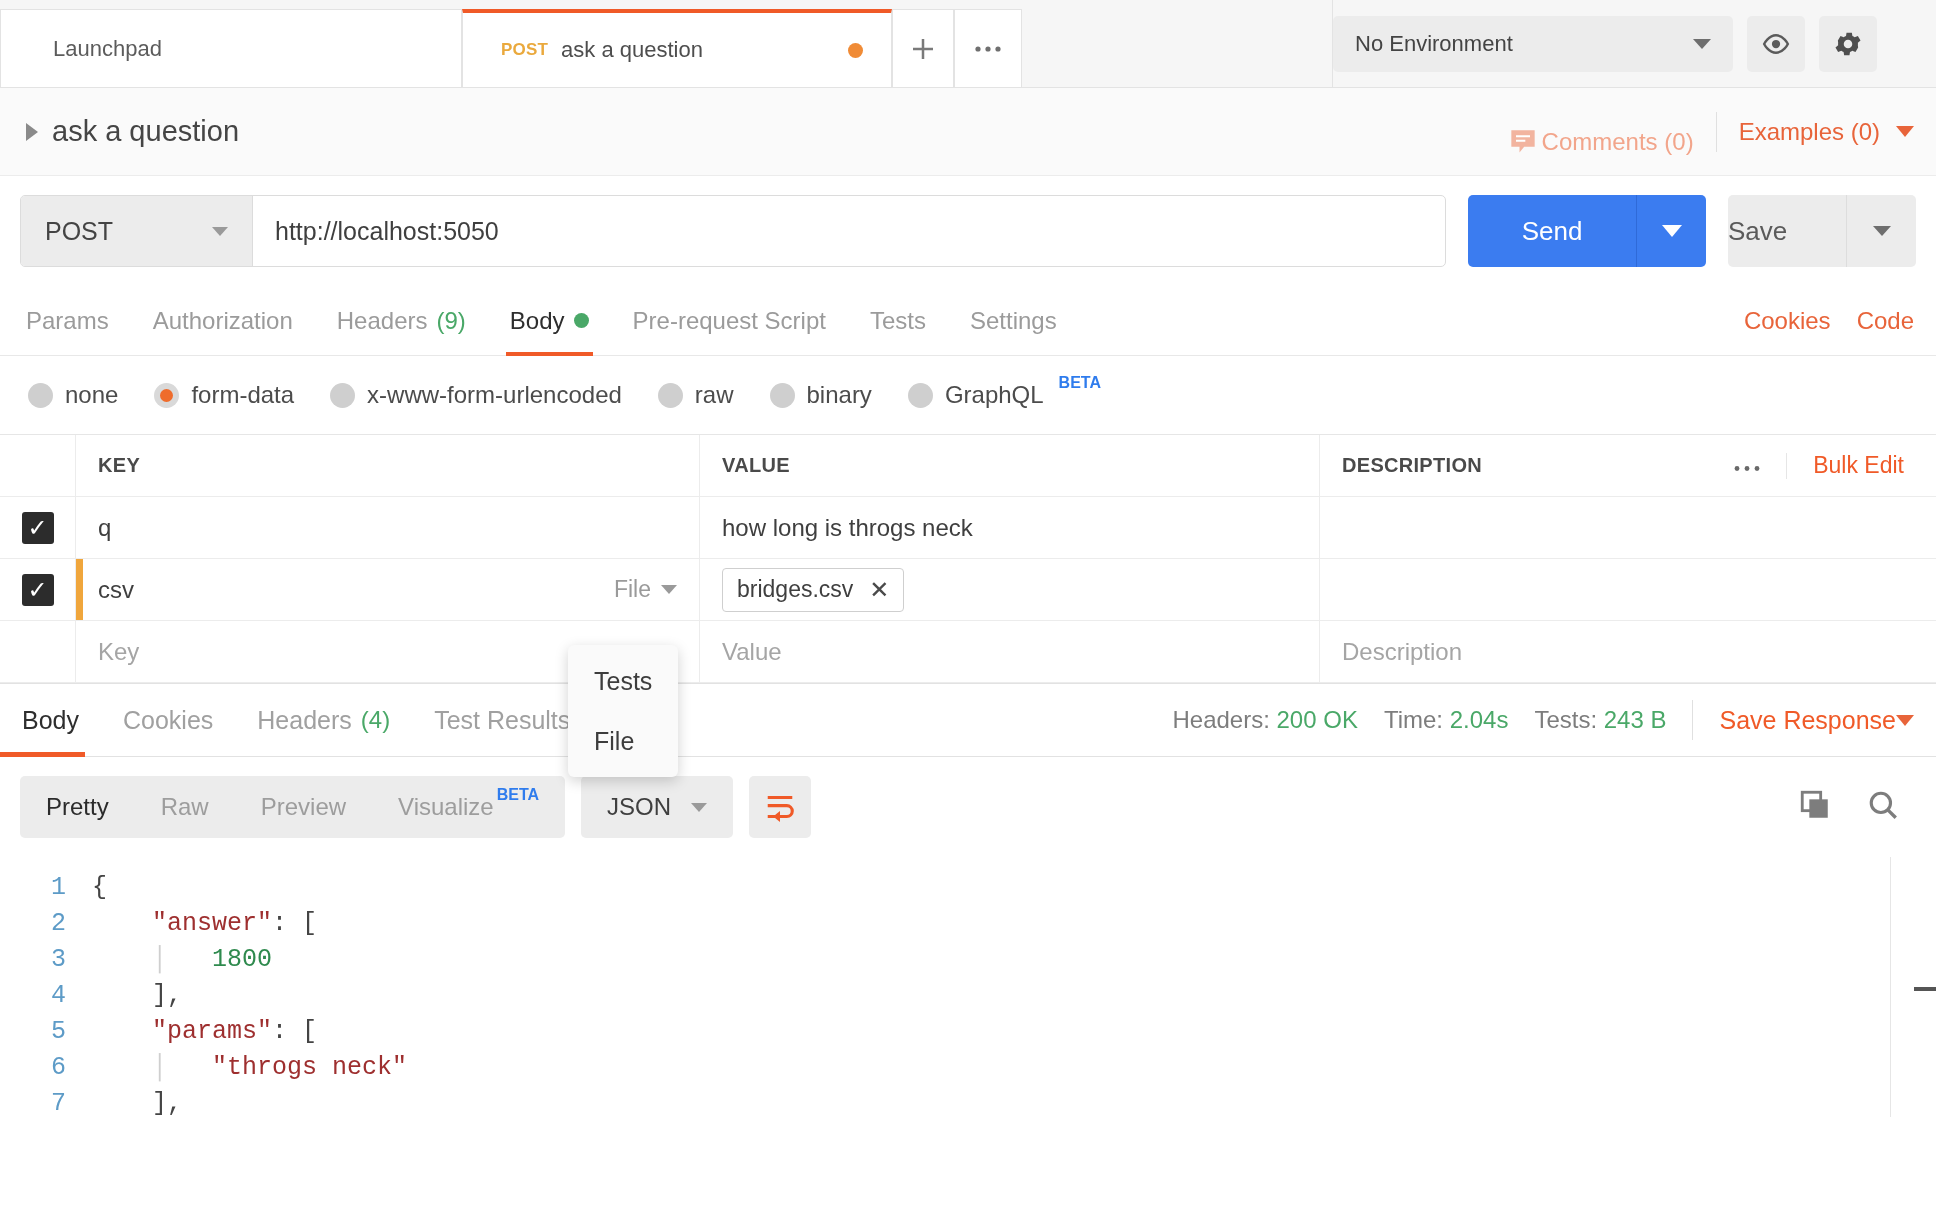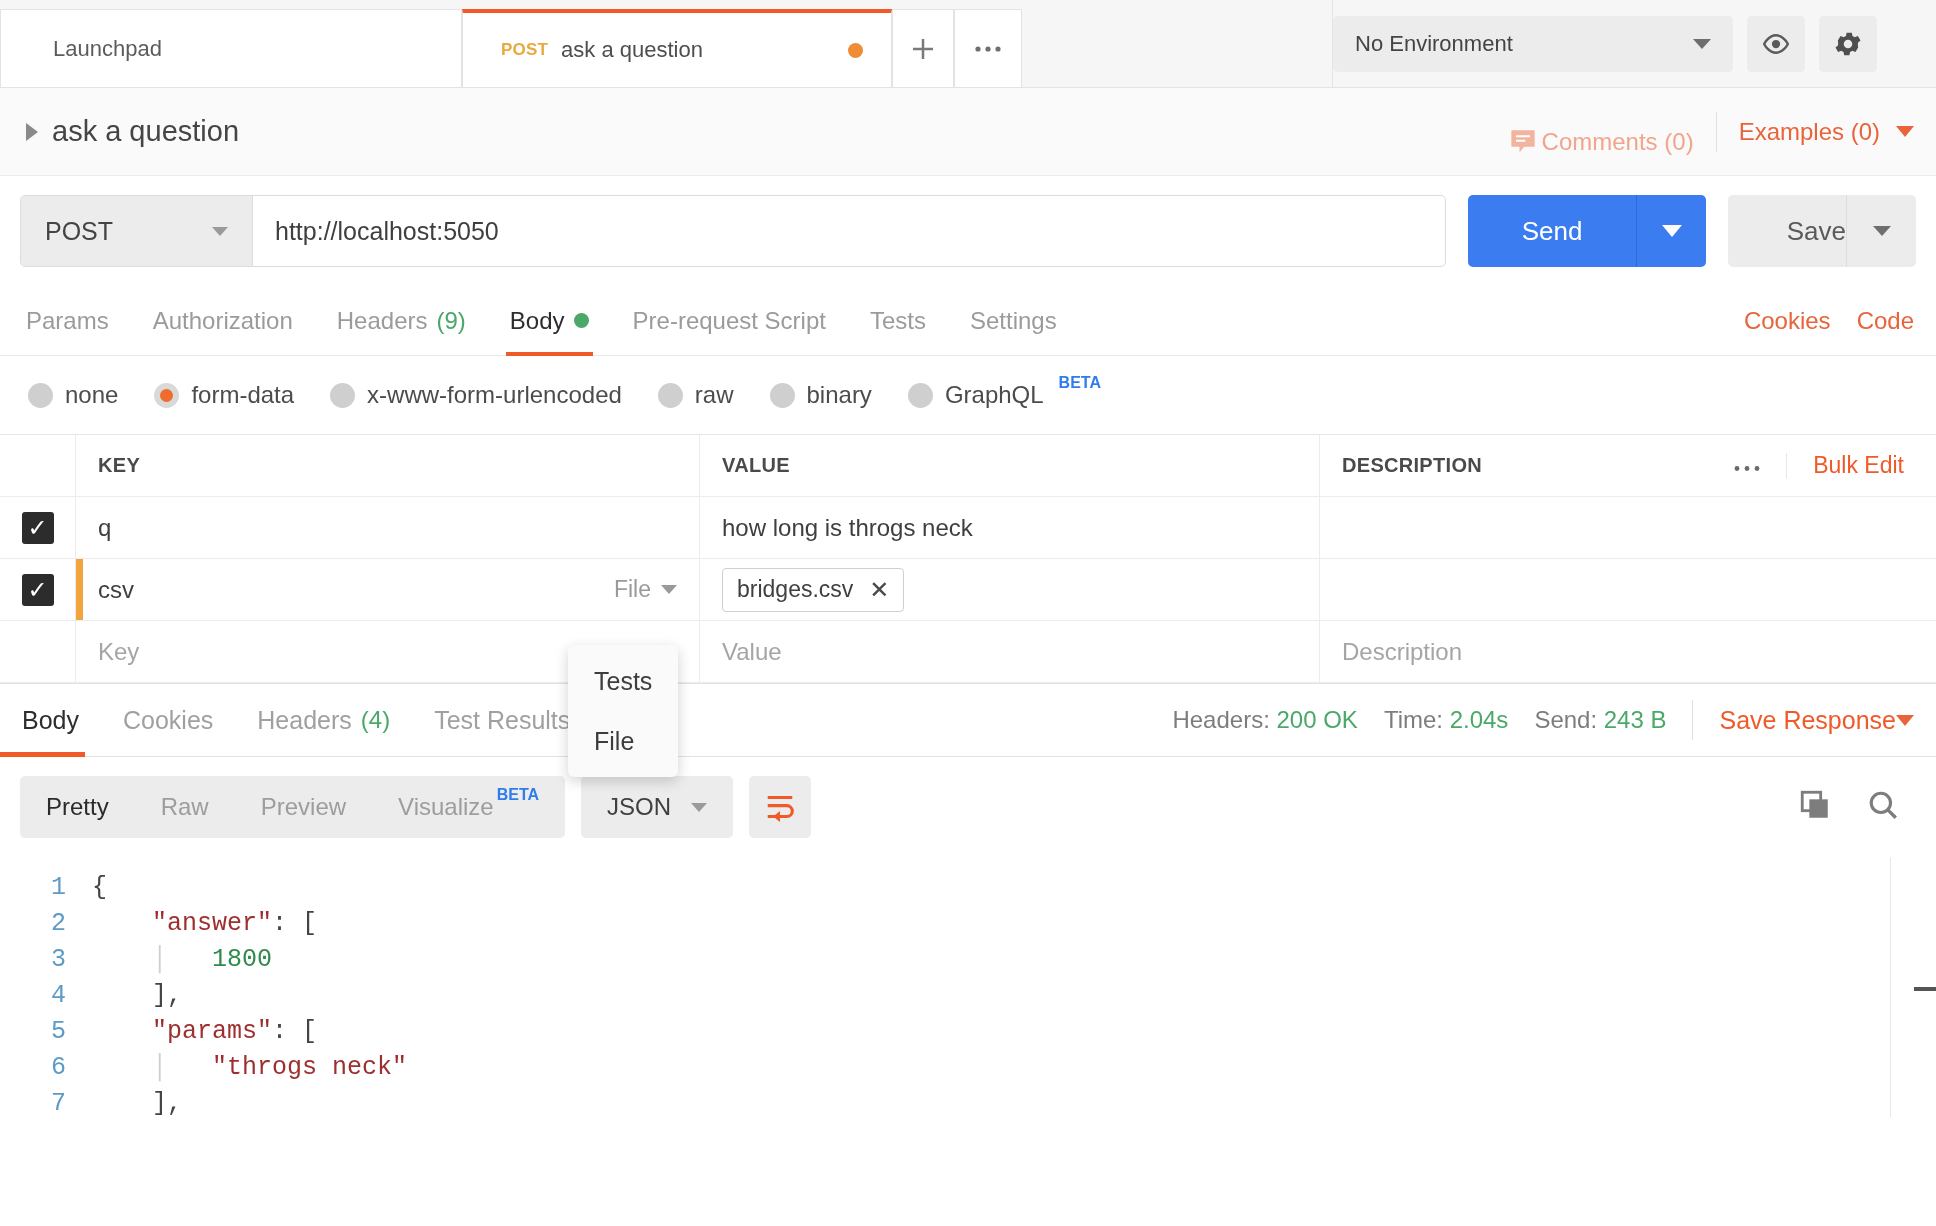--- a/index.html
+++ b/index.html
@@ -201,21 +201,21 @@
     border-left: 10px solid transparent;
     border-right: 10px solid transparent;
     border-top: 12px solid #ffffff;
   }
   .save-grp { display: flex; margin-left: 22px; }
   .save-btn {
     width: 118px; height: 72px;
     background: #ececec;
     color: #5a5a5a;
     font-size: 26px;
-    display: flex; align-items: center; justify-content: flex-end;
+    display: flex; align-items: center; justify-content: flex-start;
     border-radius: 5px 0 0 5px;
   }
   .save-caret {
     width: 70px; height: 72px;
     background: #ececec;
     border-left: 1px solid #dddddd;
     border-radius: 0 5px 5px 0;
     display: flex; align-items: center; justify-content: center;
   }
 
@@ -753,21 +753,21 @@
   <div class="status-area">
     <span>
       <span>Headers:</span>
       <span class="stat-ok">200 OK</span>
     </span>
     <span>
       <span>Time:</span>
       <span class="stat-ok">2.04s</span>
     </span>
     <span>
-      <span>Send:</span>
+      <span>Tests:</span>
       <span class="stat-ok">243 B</span>
     </span>
     <span class="divider-v"></span>
     <span class="save-resp">
       <span>Save Response</span>
       <span class="caret-orange"></span>
     </span>
   </div>
 </div>
 

